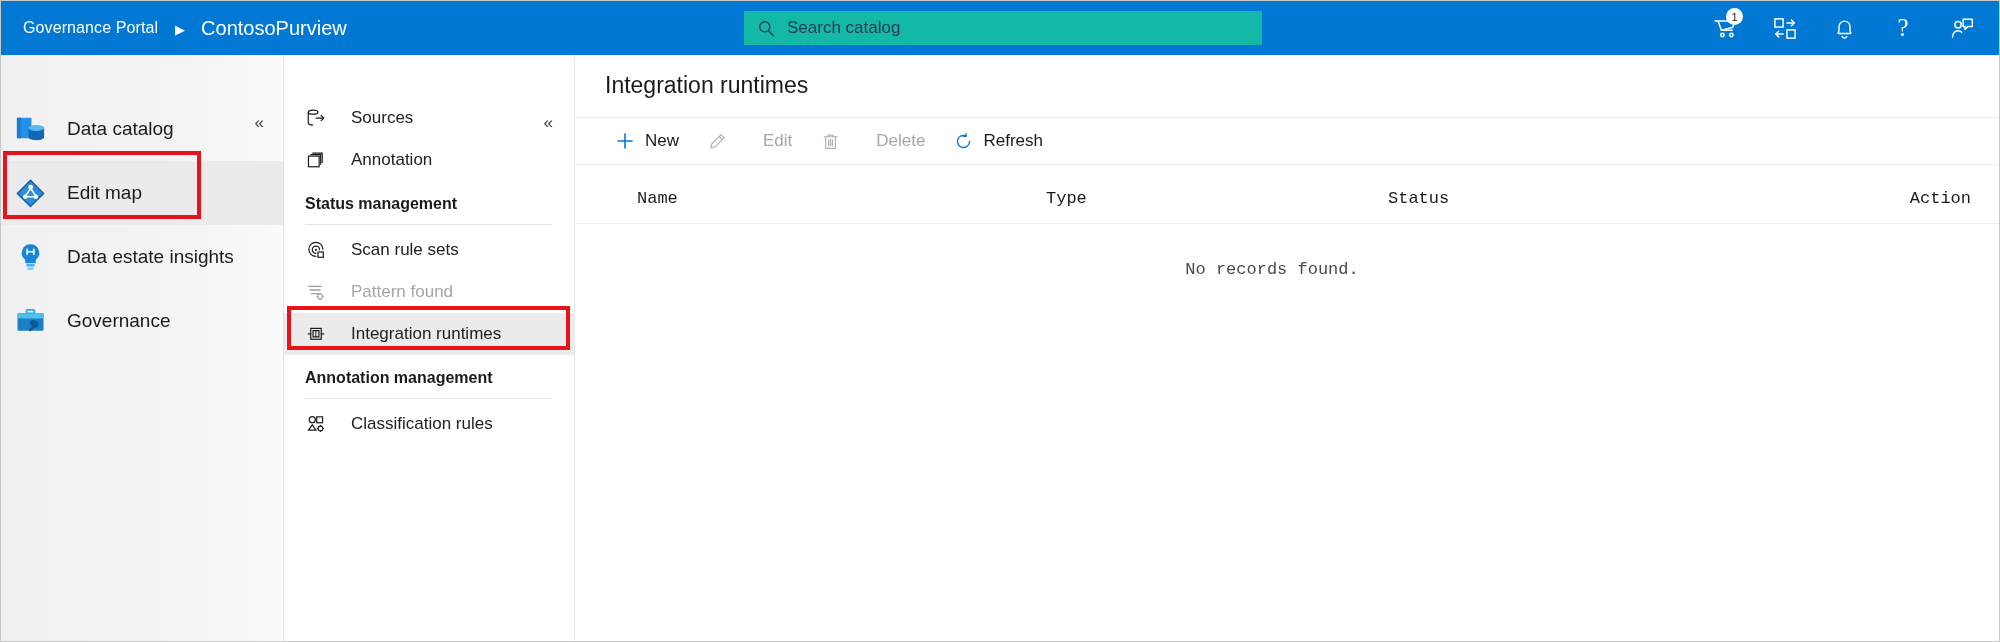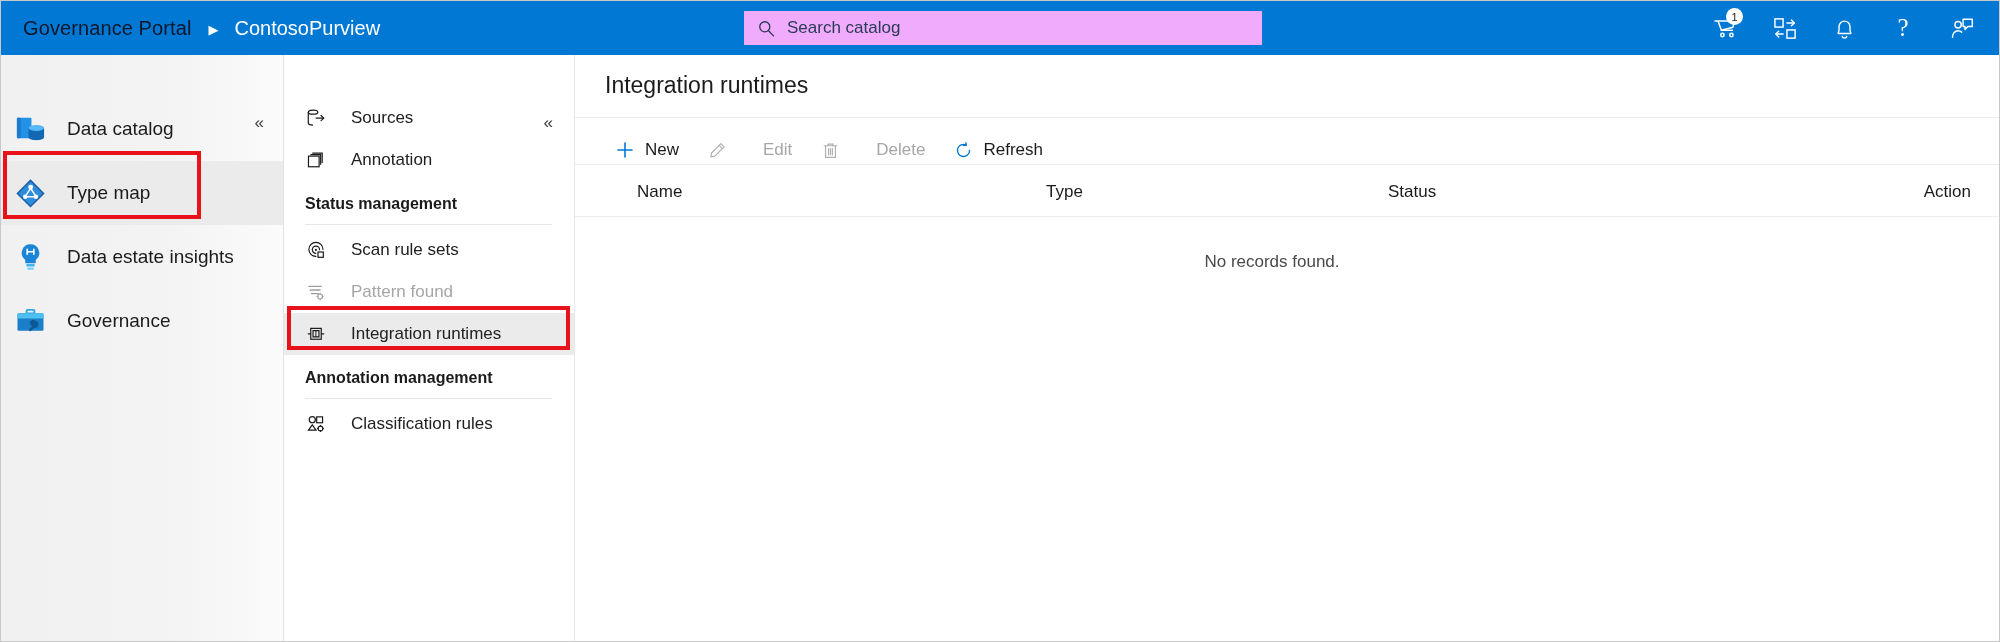--- a/index.html
+++ b/index.html
@@ -23,43 +23,43 @@
     width: 100%; height: 54px;
     background: #0078d4;
     display: flex; align-items: center;
   }
   .brand {
     display: flex; align-items: center;
     padding-left: 22px;
     height: 100%;
   }
   .brand-title {
-    color: #0f172a;
-    font-size: 20px;
+    color: #ffffff;
+    font-size: 16px;
     letter-spacing: .1px;
     white-space: nowrap;
   }
   .brand-sep {
     color: #ffffff;
     font-size: 13px;
     margin: 0 16px 0 17px;
     line-height: 1;
     transform: translateY(1px);
   }
   .brand-account {
     color: #ffffff;
     font-size: 20px;
     white-space: nowrap;
   }
 
   
   .search-wrap {
     position: absolute; left: 743px; top: 10px;
     width: 518px; height: 34px;
-    background: #f0abfc;
+    background: #14b8a6;
     display: flex; align-items: center;
     padding-left: 13px;
   }
   .search-icon { width: 19px; height: 19px; flex: none; }
   .search-ph {
     font-size: 17px;
     color: #2b3a55;
     margin-left: 11px;
     white-space: nowrap;
   }
@@ -195,33 +195,33 @@
   .cmdbar {
     position: absolute; left: 0; top: 62px;
     width: 100%; height: 48px;
     border-top: 1px solid #ededed;
     border-bottom: 1px solid #ededed;
     display: flex; align-items: center;
     padding-left: 26px;
     gap: 0;
   }
   .cmd {
-    display: flex; align-items: flex-end;
+    display: flex; align-items: center;
     height: 38px;
     padding: 0 14px;
     cursor: pointer;
     gap: 10px;
   }
   .cmd-label { font-size: 17px; color: #1b1b1b; white-space: nowrap; }
   .cmd.disabled { cursor: default; gap: 36px; }
   .cmd.disabled .cmd-label { color: #a6a6a6; }
   .cmd-ico { width: 20px; height: 20px; display: flex; align-items: center; justify-content: center; flex: none; }
 
   
-  .tbl { position: absolute; left: 0; top: 110px; width: 100%; }
+  .tbl { position: absolute; left: 0; top: 117px; width: 100%; font-family: Liberation Mono, monospace; }
   .tbl-head {
     position: relative;
     height: 52px;
     border-bottom: 1px solid #ededed;
   }
   .th {
     position: absolute; top: 17px;
     font-size: 17px;
     color: #1b1b1b;
     white-space: nowrap;
@@ -341,21 +341,21 @@
         <span class="nav1-ico">
           <svg viewBox="0 0 34 34" width="33" height="33">
             <rect x="17" y="2.4" width="20.6" height="20.6" transform="rotate(45 17 2.4)" fill="#1b5fa8"></rect>
             <rect x="17" y="4.6" width="17.5" height="17.5" transform="rotate(45 17 4.6)" fill="#2d8ddb"></rect>
             <circle cx="17.2" cy="10.4" r="2.5" fill="#ffffff"></circle>
             <circle cx="11.6" cy="20.4" r="2.3" fill="#ffffff"></circle>
             <circle cx="22.6" cy="20.4" r="2.3" fill="#ffffff"></circle>
             <path d="M17.2 11.6 L12 19.4 M17.2 11.6 L22.2 19.4 M13.4 20.4 h7.2" stroke="#ffffff" stroke-width="1.5" fill="none"></path>
           </svg>
         </span>
-        <span class="nav1-label">Type map</span>
+        <span class="nav1-label">Edit map</span>
       </div>
 
       <div class="nav1-item">
         <span class="nav1-ico">
           <svg viewBox="0 0 34 34" width="33" height="33">
             <path d="M17 3.4 a9 9 0 0 1 5.4 16.2 v3.2 h-10.8 v-3.2 A9 9 0 0 1 17 3.4 z" fill="#1b86d8"></path>
             <rect x="12.6" y="23.6" width="8.8" height="2.6" rx="1" fill="#41b3ef"></rect>
             <rect x="13.6" y="27.2" width="6.8" height="2.4" rx="1" fill="#6fd0f7"></rect>
             <path d="M13.6 8.6 v5 M20.4 8.6 v5 M13.6 11.1 h6.8" stroke="#ffffff" stroke-width="1.7" fill="none" stroke-linecap="round"></path>
           </svg>

